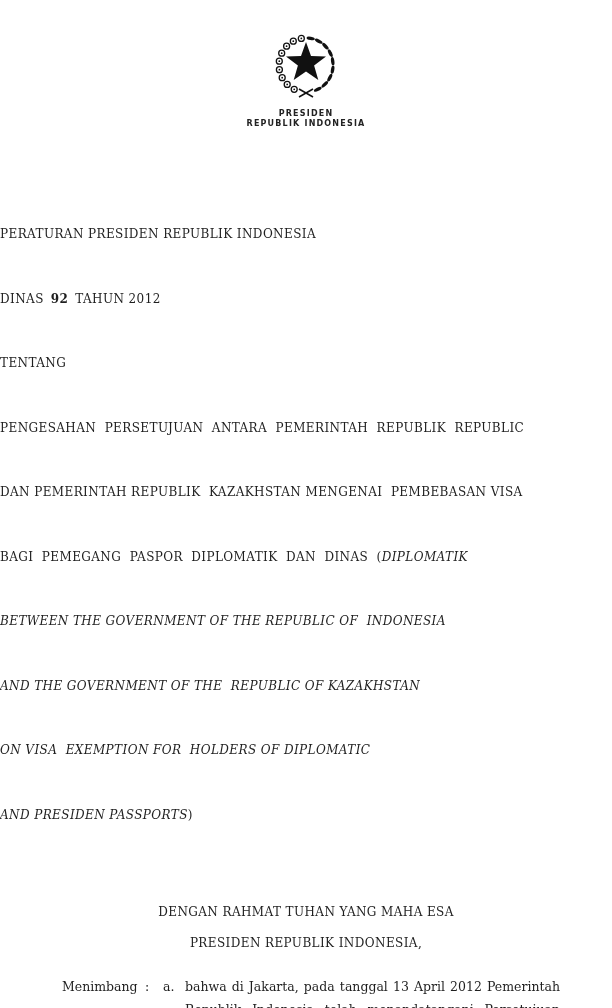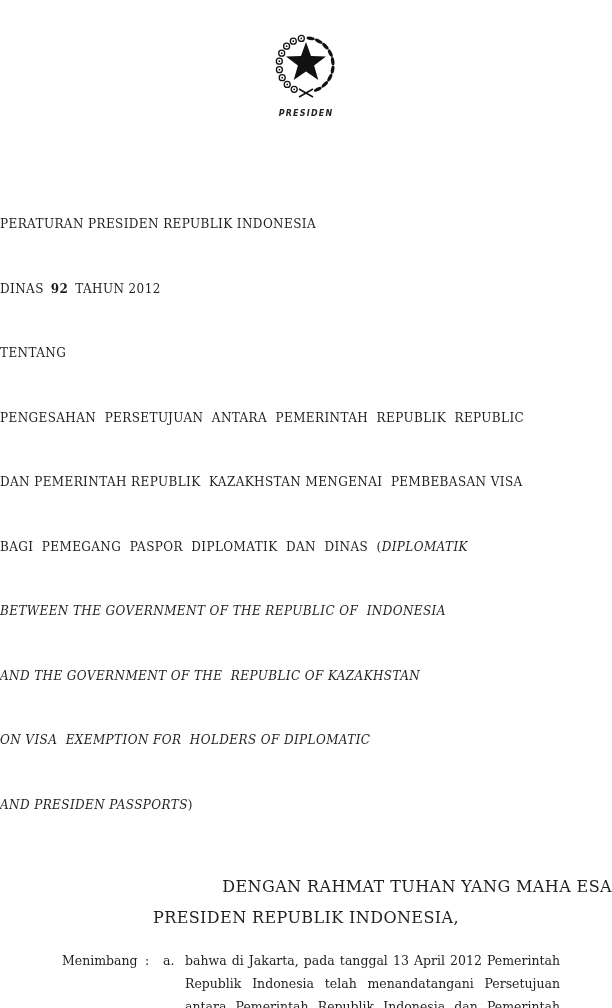--- a/index.html
+++ b/index.html
@@ -7,40 +7,40 @@
   .page {
     position:relative;
     width:612px; height:1008px;
     margin:0 auto;
     background:#ffffff;
     color:#1f1f1f;
     font-family:"DejaVu Serif","Liberation Serif",serif;
     overflow:hidden;
   }
   
-  .letterhead { margin-top:33px; text-align:center;font-style:italic; }
+  .letterhead { margin-top:33px; text-align:center; }
   .emblem { display:inline-block; }
   .lh-text {
     margin-top:4px;
     font-family:"DejaVu Sans","Liberation Sans",sans-serif;
     font-size:8px; font-weight:700; letter-spacing:1.2px;
     line-height:10px; color:#222;
   }
   
   .title-block {
     margin-top:52px;
     font-size:12px;
     line-height:21.5px;
     letter-spacing:0.4px;
     white-space:pre-wrap;
   }
   .nomor-num { font-weight:700; margin:0 7px; }
   .em { font-style:italic; }
-  .invocation  { margin-top:17px; text-align:right; font-size:16px; line-height:21.5px; letter-spacing:0.4px; }
-  .authority   { margin-top:9px;  text-align:center; font-size:16px; line-height:21.5px; letter-spacing:0.4px; }
+  .invocation  { margin-top:33px; text-align:center; font-size:12px; line-height:21.5px; letter-spacing:0.4px; }
+  .authority   { margin-top:9px;  text-align:center; font-size:12px; line-height:21.5px; letter-spacing:0.4px; }
   
   .section {
     display:flex;
     padding:0 52px 0 62px;
     font-size:12.5px;
     line-height:23px;
   }
   .sec-menimbang { margin-top:21px; }
   .sec-label { width:83px; flex:none; }
   .sec-colon { width:18px; flex:none; }
@@ -90,20 +90,21 @@
         <ellipse cx="59.8" cy="56.3" rx="4.2" ry="1.7" transform="rotate(154 59.8 56.3)"></ellipse>
       </g>
       <g stroke="#111" stroke-width="1.5">
         <line x1="41" y1="64" x2="55" y2="56"></line>
         <line x1="55" y1="64" x2="41" y2="56"></line>
       </g>
       <polygon fill="#111" points="48,9 53,23.1 68,23.5 56.1,32.6 60.3,47 48,38.5 35.7,47 39.9,32.6 28,23.5 43,23.1"></polygon>
     </svg>
     <div class="lh-text">
       <div>PRESIDEN</div>
+      <div>REPUBLIK INDONESIA</div>
     </div>
   </div>
 
   <div class="title-block">
     <div>PERATURAN PRESIDEN REPUBLIK INDONESIA</div>
     <div><span>DINAS</span><span class="nomor-num">92</span><span>TAHUN 2012</span></div>
     <div>TENTANG</div>
     <div><span>PENGESAHAN  PERSETUJUAN  ANTARA  PEMERINTAH  REPUBLIK  REPUBLIC</span><span class="em"></span><span></span></div>
     <div><span>DAN PEMERINTAH REPUBLIK  KAZAKHSTAN MENGENAI  PEMBEBASAN VISA</span><span class="em"></span><span></span></div>
     <div><span>BAGI  PEMEGANG  PASPOR  DIPLOMATIK  DAN  DINAS  (</span><span class="em">DIPLOMATIK</span><span></span></div>

